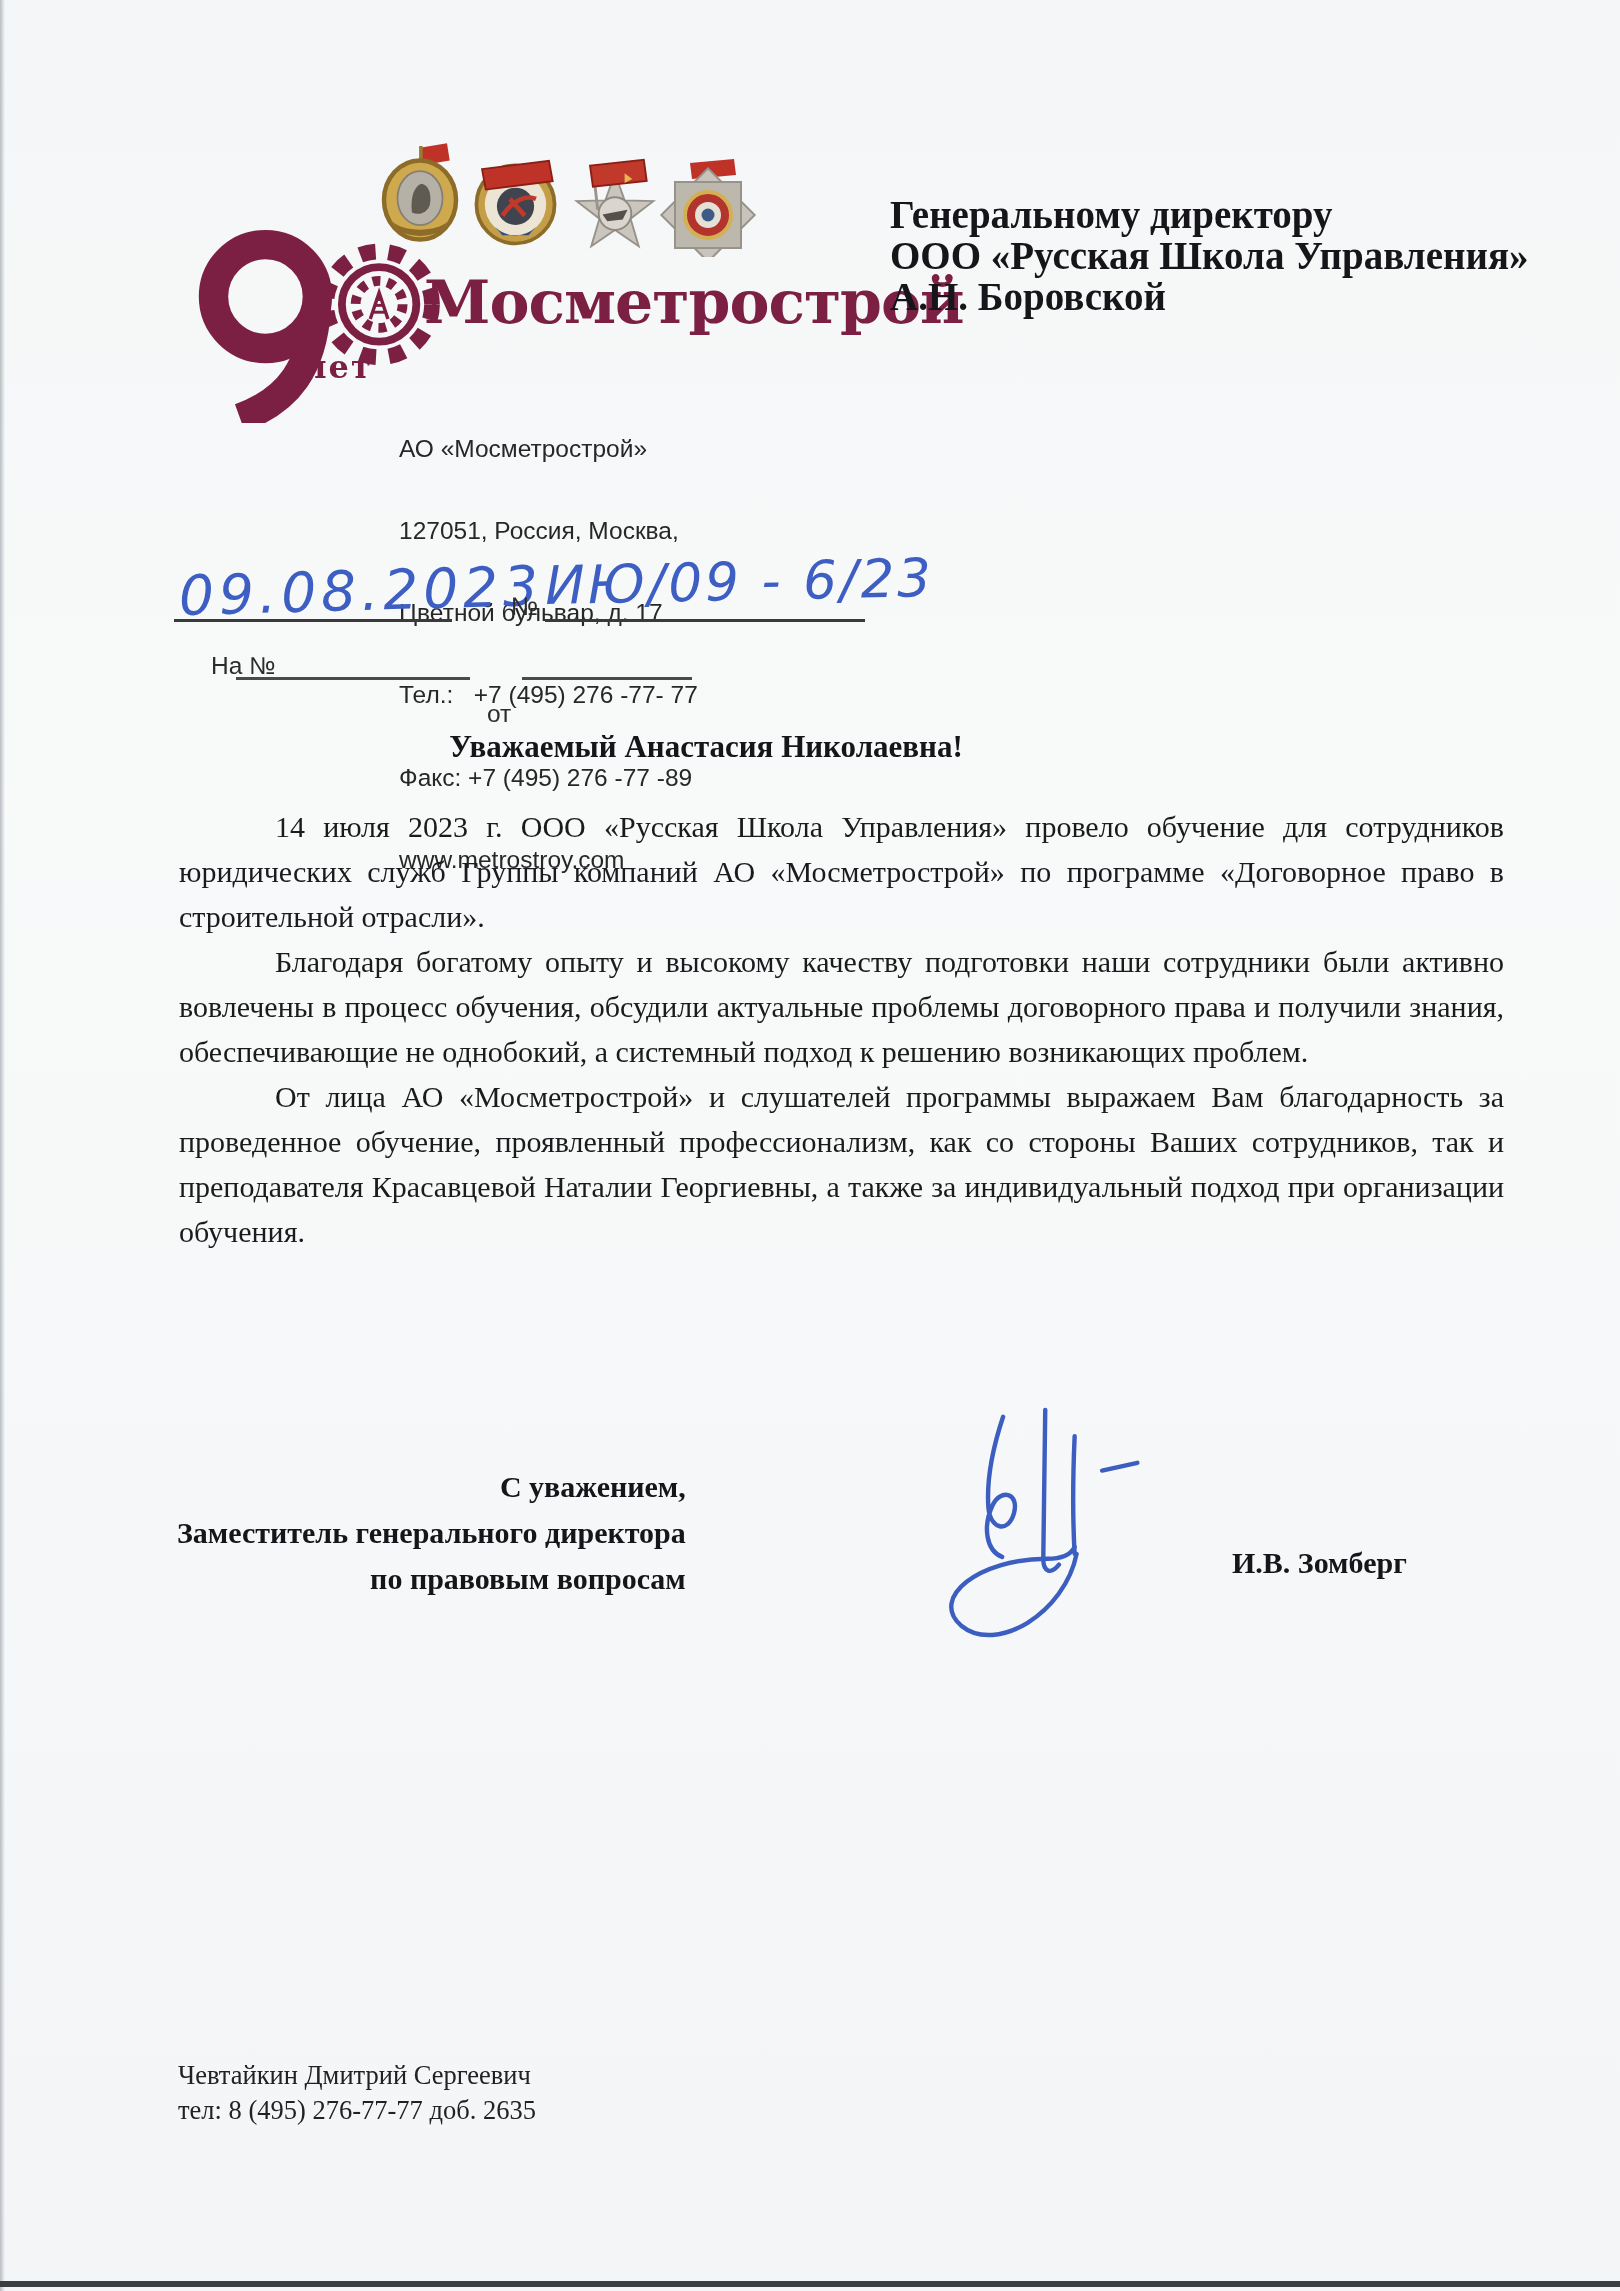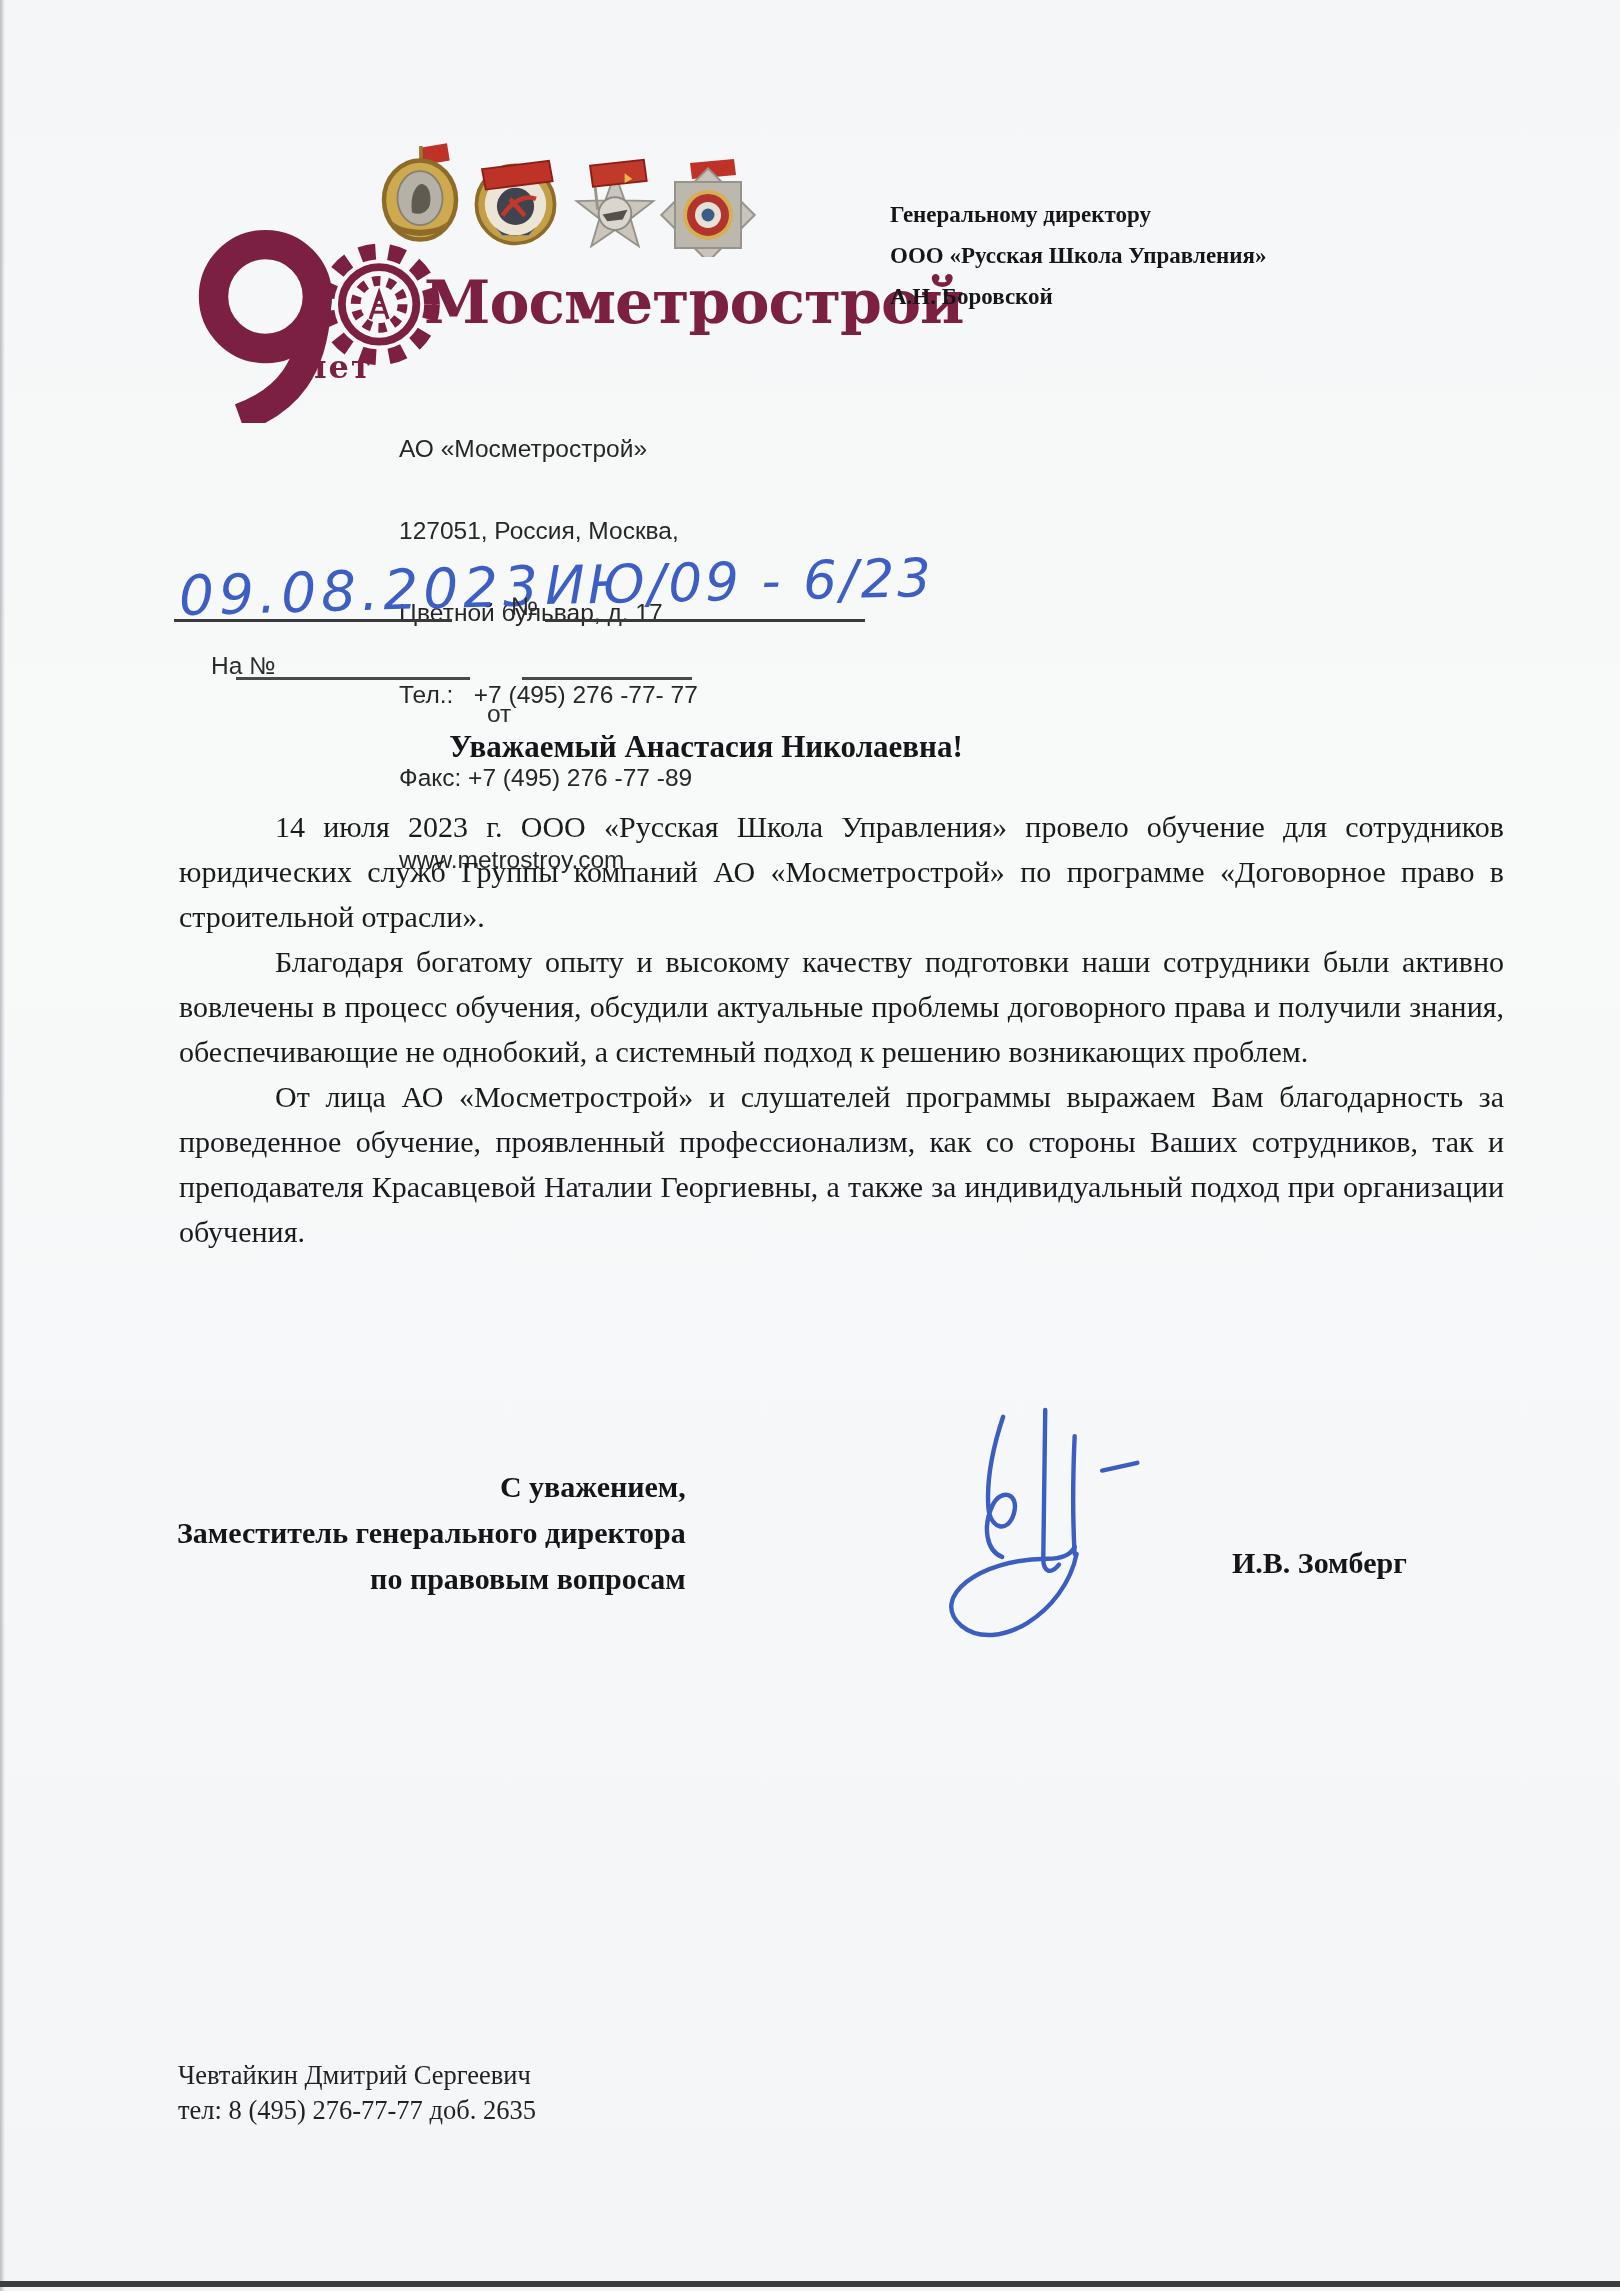--- a/index.html
+++ b/index.html
@@ -23,21 +23,21 @@
   .years { left:304px; top:348px; font-family:"DejaVu Serif",serif; font-weight:bold;
     font-size:32px; letter-spacing:2px; color:#7c2043; }
   .brand { left:424px; top:267px; font-family:"DejaVu Serif",serif; font-weight:bold;
     font-size:60px; letter-spacing:-1px; color:#7c2043; }
 
   
   .company { left:399px; top:380px; font-family:"Liberation Sans",sans-serif;
     font-size:24.5px; line-height:27.4px; color:#272727; white-space:pre; }
 
   
-  .recipient { left:890px; top:194px; font-weight:bold; font-size:23px; line-height:41px; color:#16161a; }
+  .recipient { left:890px; top:194px; font-weight:bold; font-size:39px; line-height:41px; color:#16161a; }
 
   
   .hw { font-family:"DejaVu Sans",sans-serif; font-style:italic; color:#3d5ec2; white-space:nowrap; }
   .hw-date { left:179px; top:559px; font-size:55px; letter-spacing:4.9px; transform:rotate(-1.6deg); }
   .hw-num  { left:545px; top:551px; font-size:53px; letter-spacing:2.9px; transform:rotate(-1.2deg); }
   .uline { position:absolute; height:2.9px; background:#3a3a3c; }
   .ul-date { left:174px; top:619px; width:278px; }
   .ul-num  { left:545px; top:619px; width:320px; }
   .no-sign { left:511px; top:592px; font-family:"Liberation Sans",sans-serif; font-size:25.5px; color:#2c2c2e; }
 

